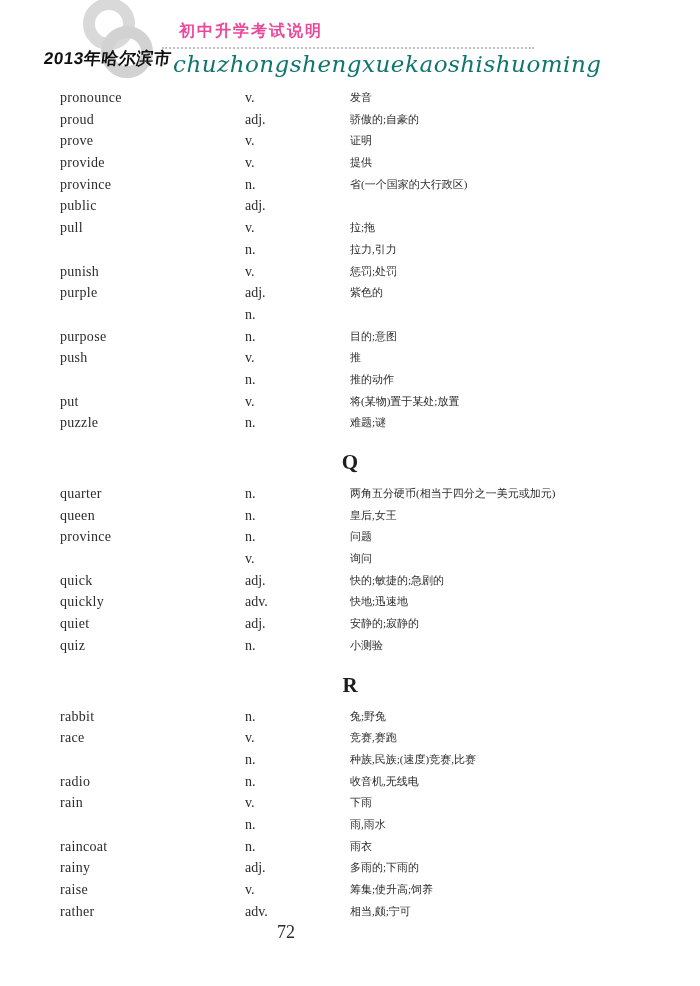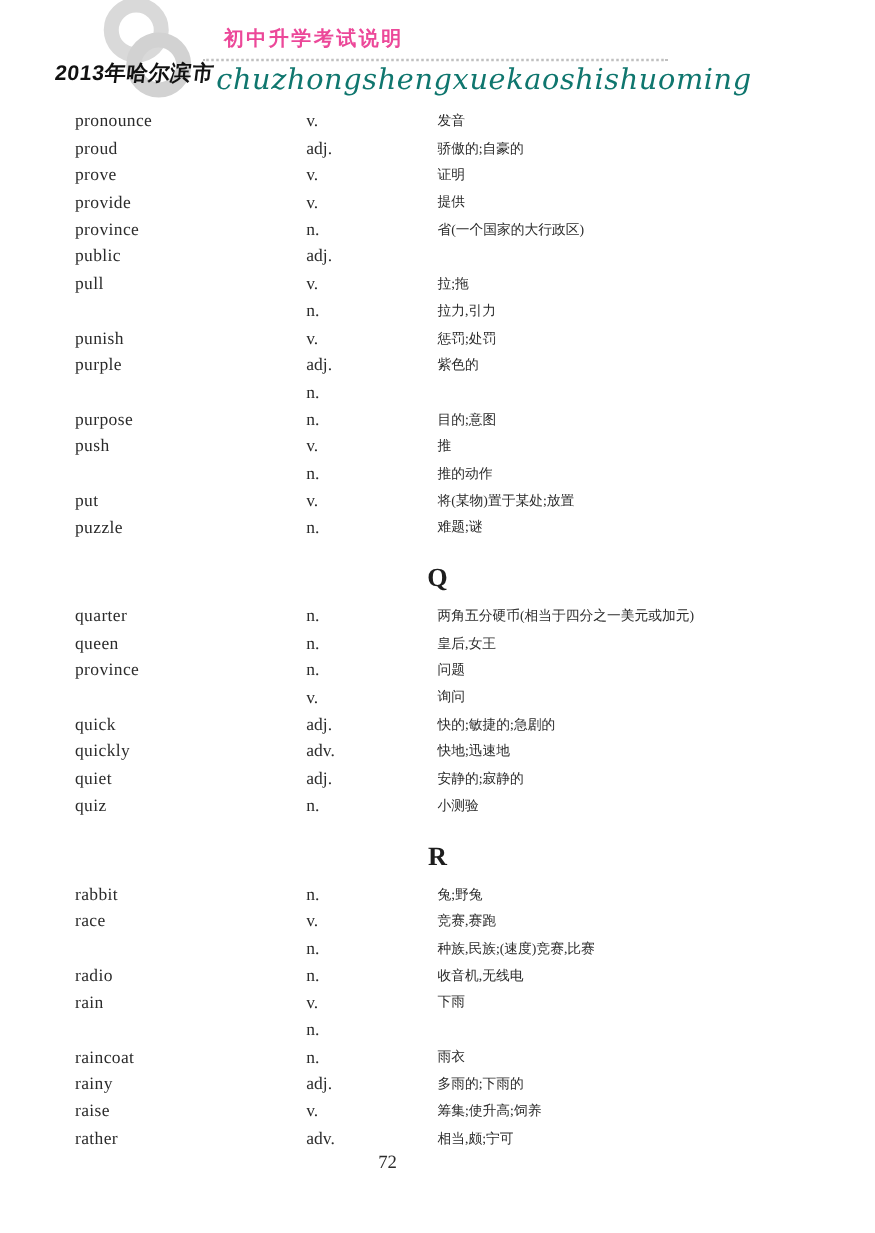--- a/index.html
+++ b/index.html
@@ -108,23 +108,22 @@
     margin: 16px 0 9px 0;
     color: #1d1d1d;
   }
 
   
   .page-number {
     position: absolute;
     left: 0; top: 922px;
     width: 572px;
     text-align: center;
-    font-size: 15px;
+    font-size: 18px;
     color: #2b2b2b;
-    padding-left: 24px;
   }
 </style>
 </head>
 <body>
 
 <div class="page">
 
   <header>
     <div class="ring ring1"></div>
     <div class="ring ring2"></div>
@@ -276,20 +275,21 @@
         <span class="cell def">收音机,无线电</span>
       </div>
       <div class="row">
         <span class="cell word">rain</span>
         <span class="cell pos">v.</span>
         <span class="cell def">下雨</span>
       </div>
       <div class="row">
         <span class="cell word"></span>
         <span class="cell pos">n.</span>
+        <span class="cell def">雨,雨水</span>
       </div>
       <div class="row">
         <span class="cell word">raincoat</span>
         <span class="cell pos">n.</span>
         <span class="cell def">雨衣</span>
       </div>
       <div class="row">
         <span class="cell word">rainy</span>
         <span class="cell pos">adj.</span>
         <span class="cell def">多雨的;下雨的</span>

